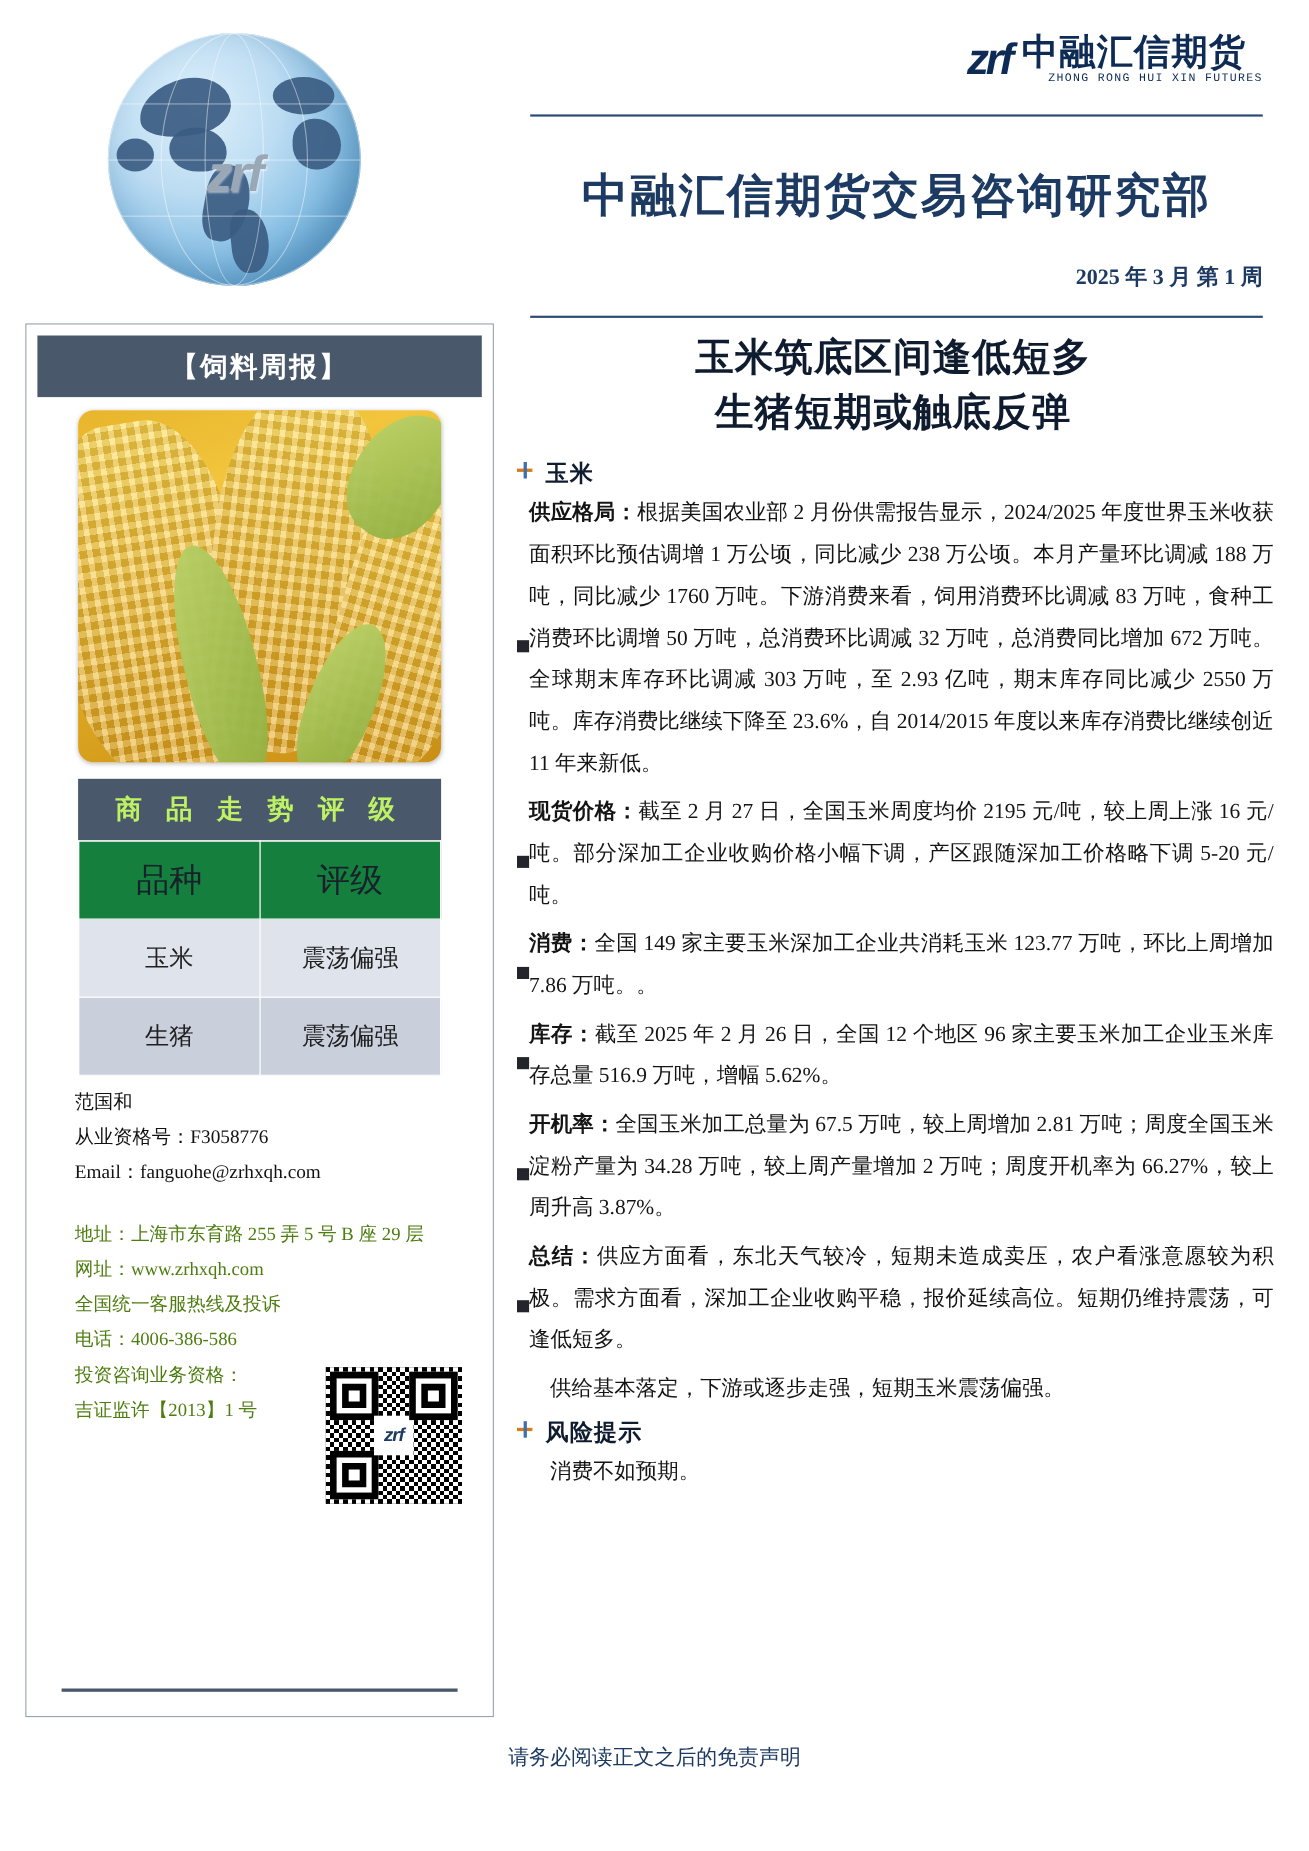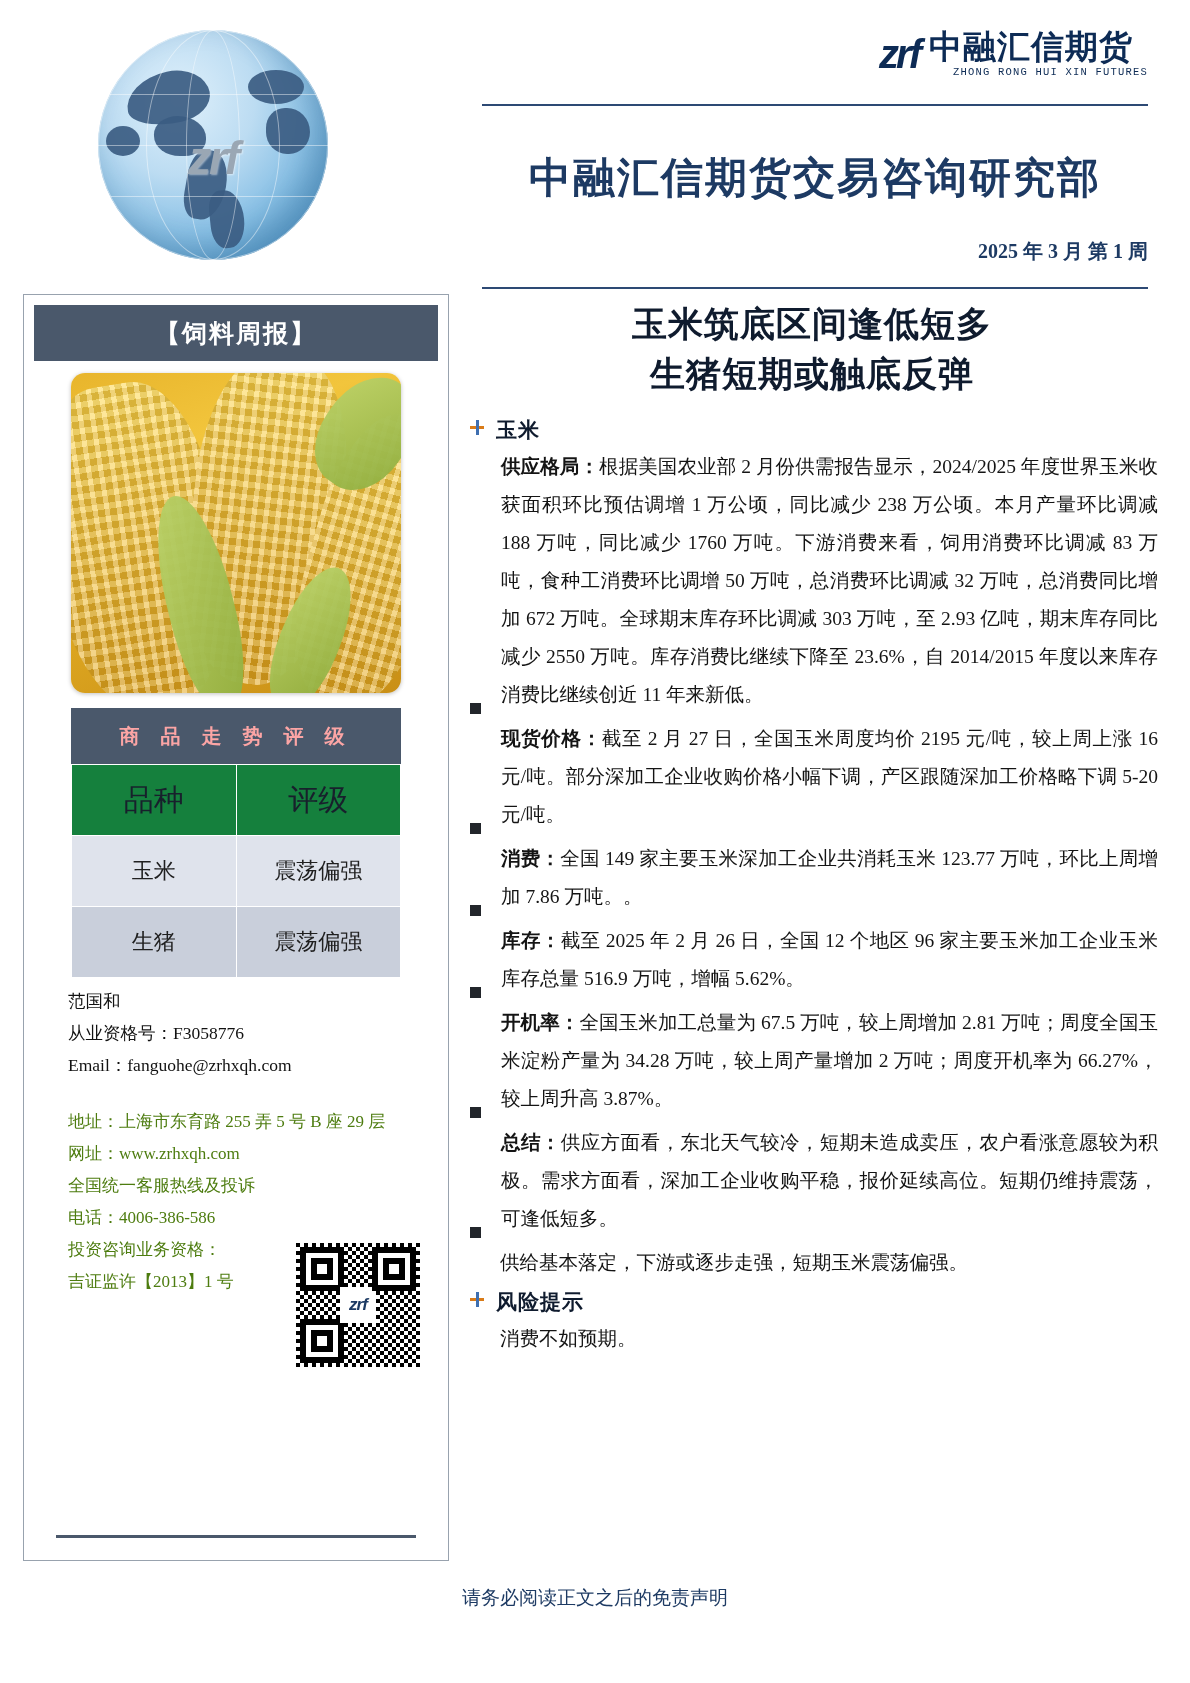--- a/index.html
+++ b/index.html
@@ -202,22 +202,22 @@
   .husk-b { left: 210px; top: 190px; width: 60px; height: 150px; transform: rotate(22deg); }
   .husk-c { left: 252px; top: 0px; width: 86px; height: 120px; transform: rotate(34deg); }
 
   .rating-title {
     position: absolute;
     left: 47px;
     top: 413px;
     width: 330px;
     height: 56px;
     background: #4a586b;
-    color: #fca5a5;
-    font-size: 20px;
+    color: #bef264;
+    font-size: 24px;
     font-weight: bold;
     letter-spacing: 8px;
     display: flex;
     align-items: center;
     justify-content: center;
   }
   .rating-table {
     position: absolute;
     left: 47px;
     top: 469px;
@@ -349,22 +349,22 @@
   .plus-icon::before { left: 0; top: 7px; width: 14px; height: 3px; }
   .plus-icon::after { left: 5.5px; top: 1px; width: 3px; height: 15px; background: #3f6fb0; }
   .sec-head .label {
     font-size: 21px;
     font-weight: bold;
     color: #0f1b2e;
     letter-spacing: 1px;
   }
   .bullet-row {
     display: flex;
-    align-items: flex-end;
-    gap: 20px;
+    align-items: center;
+    gap: 0;
     margin: 2px 0 6px 0;
   }
   .sq-icon {
     flex: 0 0 auto;
     width: 11px;
     height: 11px;
     background: #22262b;
     margin-top: 12px;
   }
   .bullet-body {

